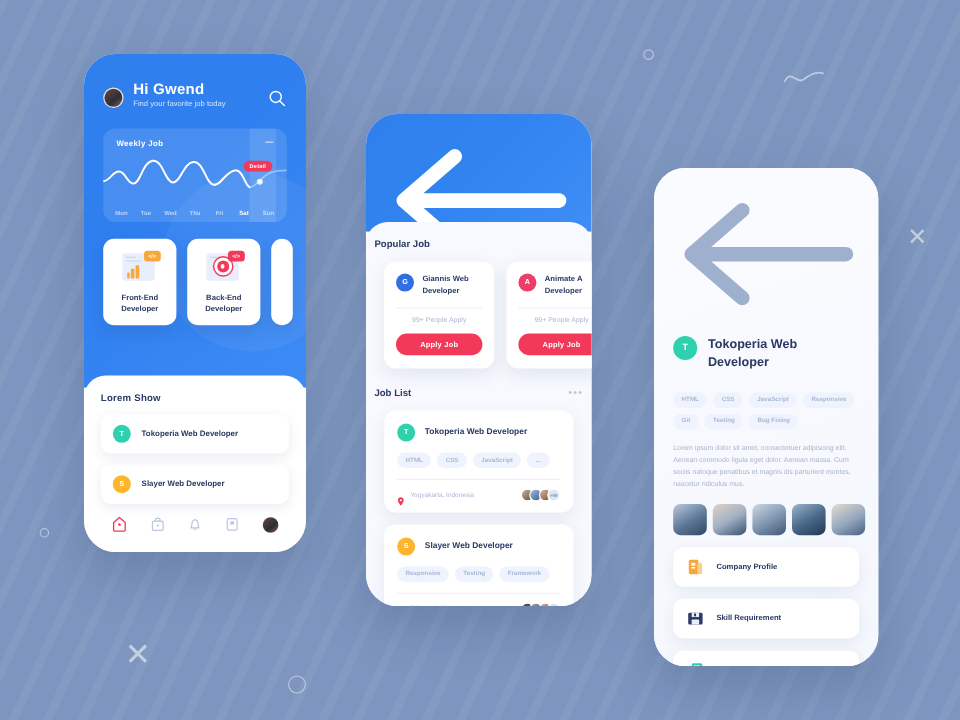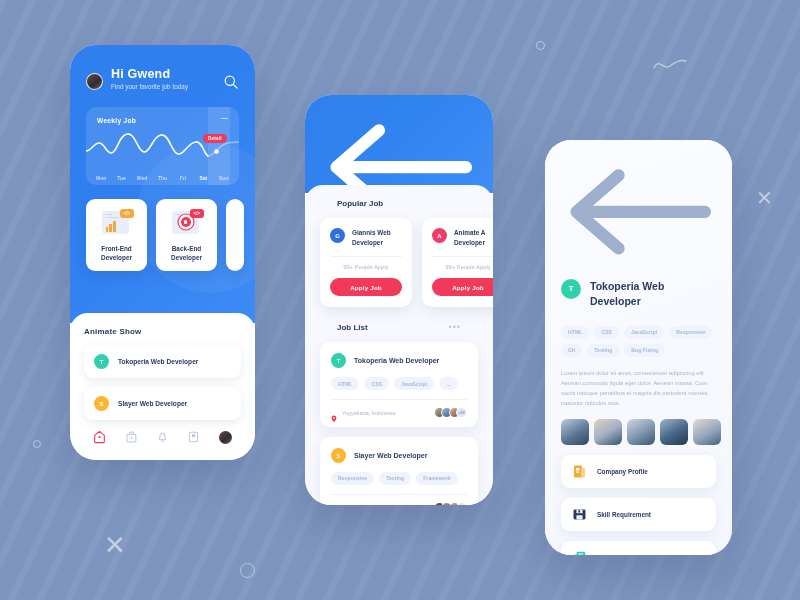--- a/index.html
+++ b/index.html
@@ -162,21 +162,21 @@
     background:linear-gradient(135deg,#2f80ed 0%,#3183f0 45%,#3f8df6 100%);
     height:98px; padding:22px 16px 0 16px; position:relative;
   }
   .back-ico { width:14px; height:9px; }
   .p2-title { color:#fff; font-size:11px; font-weight:700; line-height:1.45; margin-top:12px;}
   .p2-sheet {
     position:absolute; left:0; top:90px; width:100%; height:320px;
     background:#f7f9fe; border-radius:18px 18px 26px 26px; padding:14px 0 0 0;
   }
   .sec-head {
-    display:flex; align-items:center; padding:0 32px; margin-bottom:10px;
+    display:flex; align-items:center; padding:0 7px; margin-bottom:10px;
   }
   .sec-title { color:#2a3a63; font-size:8px; font-weight:700;}
   .dots3 { margin-left:auto; color:#b9c6e0; font-size:9px; letter-spacing:1px; line-height:1;}
   .pop-row { display:flex; gap:10px; padding-left:15px; }
   .pop-card {
     background:#fff; border-radius:10px; width:92px; flex:none;
     padding:10px 10px 11px 10px; box-shadow:0 5px 14px rgba(40,65,120,0.10);
   }
   .pop-top { display:flex; gap:7px; align-items:flex-start; }
   .pop-name { color:#2a3a63; font-size:6.4px; font-weight:700; line-height:1.5;}
@@ -318,21 +318,21 @@
           <div class="gear"></div>
           <div class="code-badge pink">&lt;/&gt;</div>
         </div>
         <div class="cat-name">Back-End Developer</div>
       </div>
       <div class="cat-card clip"></div>
     </div>
   </div>
 
   <div class="p1-sheet">
-    <div class="sheet-title">Animate Show</div>
+    <div class="sheet-title">Lorem Show</div>
     <div class="recent-item">
       <div class="ava-letter teal">T</div>
       <div class="recent-name">Tokoperia Web Developer</div>
     </div>
     <div class="recent-item">
       <div class="ava-letter orange">S</div>
       <div class="recent-name">Slayer Web Developer</div>
     </div>
 
     <div class="navbar">

